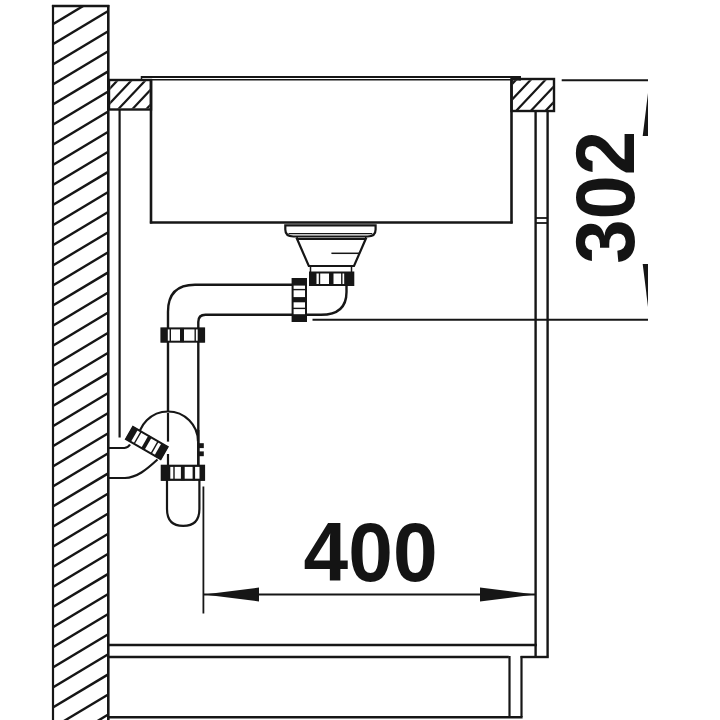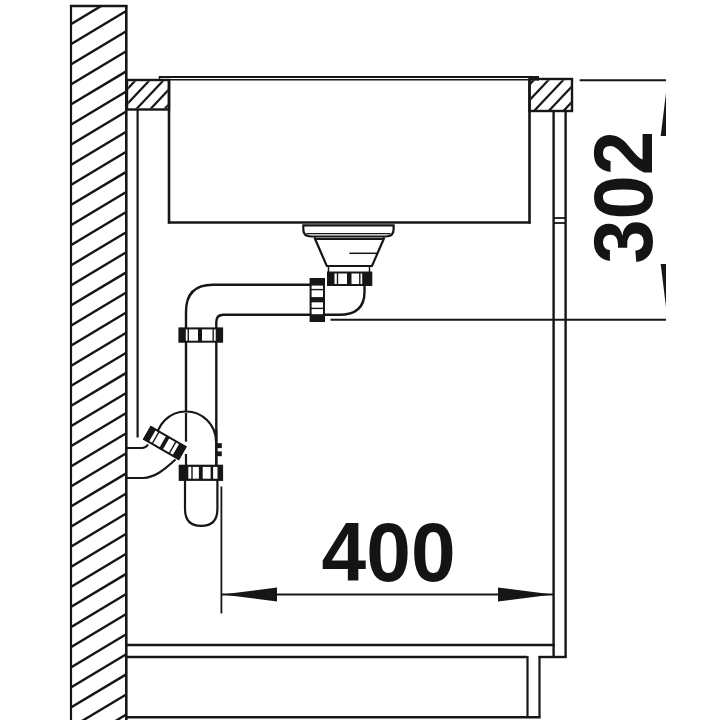--- a/index.html
+++ b/index.html
@@ -1,16 +1,16 @@
 <!DOCTYPE html>
 <html><head>
 <meta charset="utf-8">
 <style>
   html,body{margin:0;padding:0;background:#fff;}
-  .page{position:relative;width:648px;height:720px;background:#fff;overflow:hidden;padding-left:18px;}
+  .page{position:relative;width:648px;height:720px;background:#fff;overflow:hidden;}
   .page svg{filter:blur(0.5px);}
   svg{display:block;}
   text{font-family:"Liberation Sans",sans-serif;font-weight:bold;fill:#141414;}
 </style>
 </head>
 <body>
 <div class="page">
 <svg width="720" height="720" viewBox="0 0 720 720">
   <defs>
     <clipPath id="wallclip">

